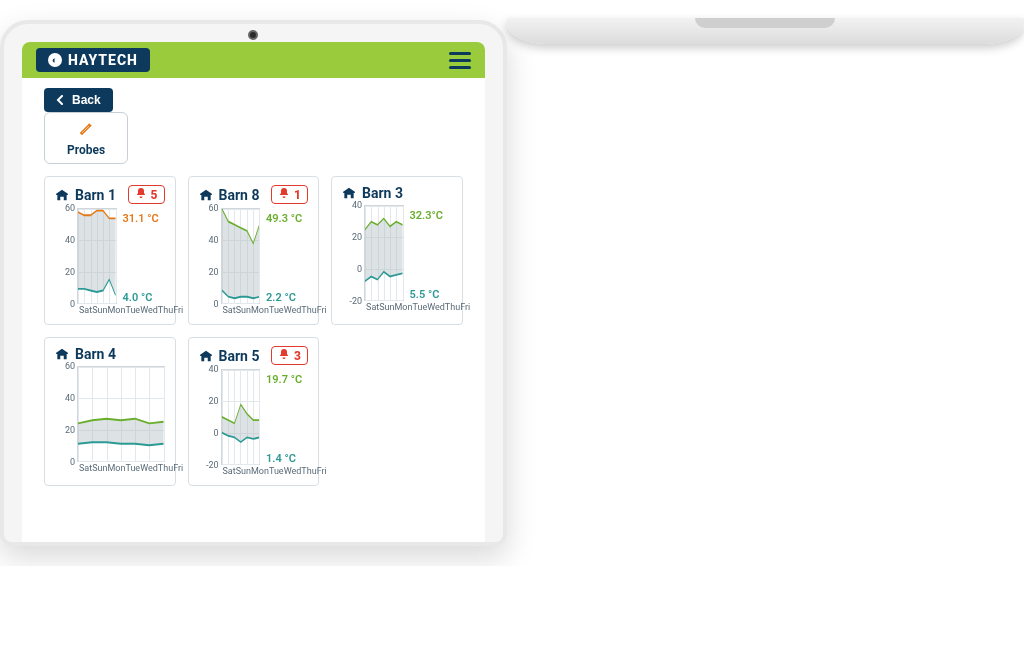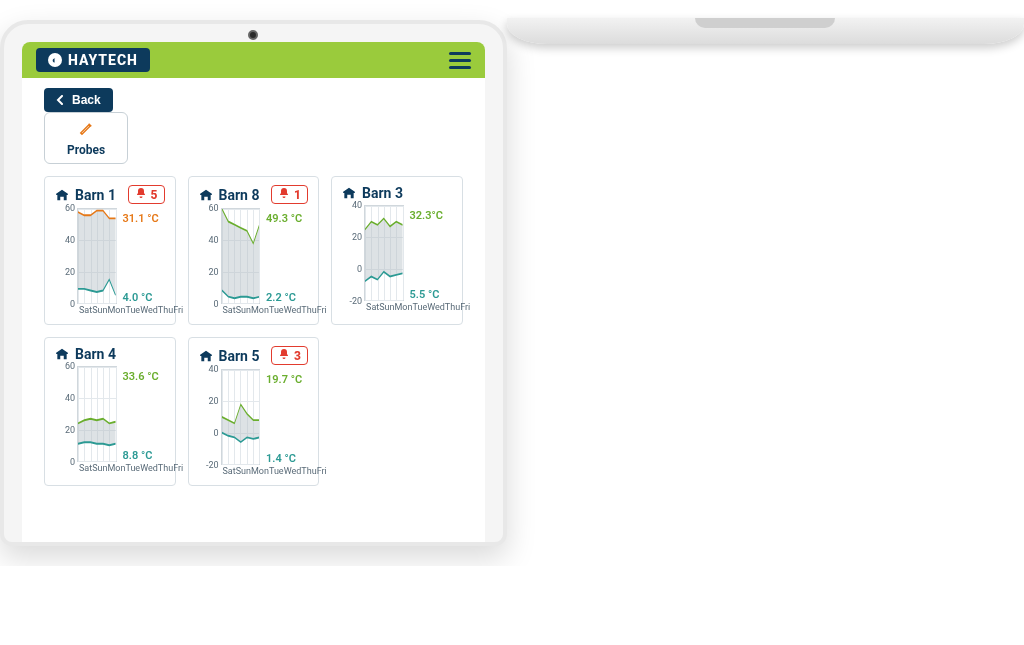--- a/index.html
+++ b/index.html
@@ -417,24 +417,20 @@
         <div class="xaxis">
                   <span>Sat</span>
                   <span>Sun</span>
                   <span>Mon</span>
                   <span>Tue</span>
                   <span>Wed</span>
                   <span>Thu</span>
                   <span>Fri</span>
                 </div>
       </div>
-      <div class="readouts">
-        <span class="hi green">33.6 °C</span>
-        <span class="lo">8.8 °C</span>
-      </div>
     </div>
           </div>
           <div class="card">
     <div class="card-head">
       <div class="card-title">
         <span class="barn-icon"><svg viewBox="0 0 24 24" fill="currentColor">
                     <path d="M12 3 2 10v2h2v9h5v-6h6v6h5v-9h2v-2z"></path>
                   </svg></span>
         <span>Barn 5</span>
       </div>

